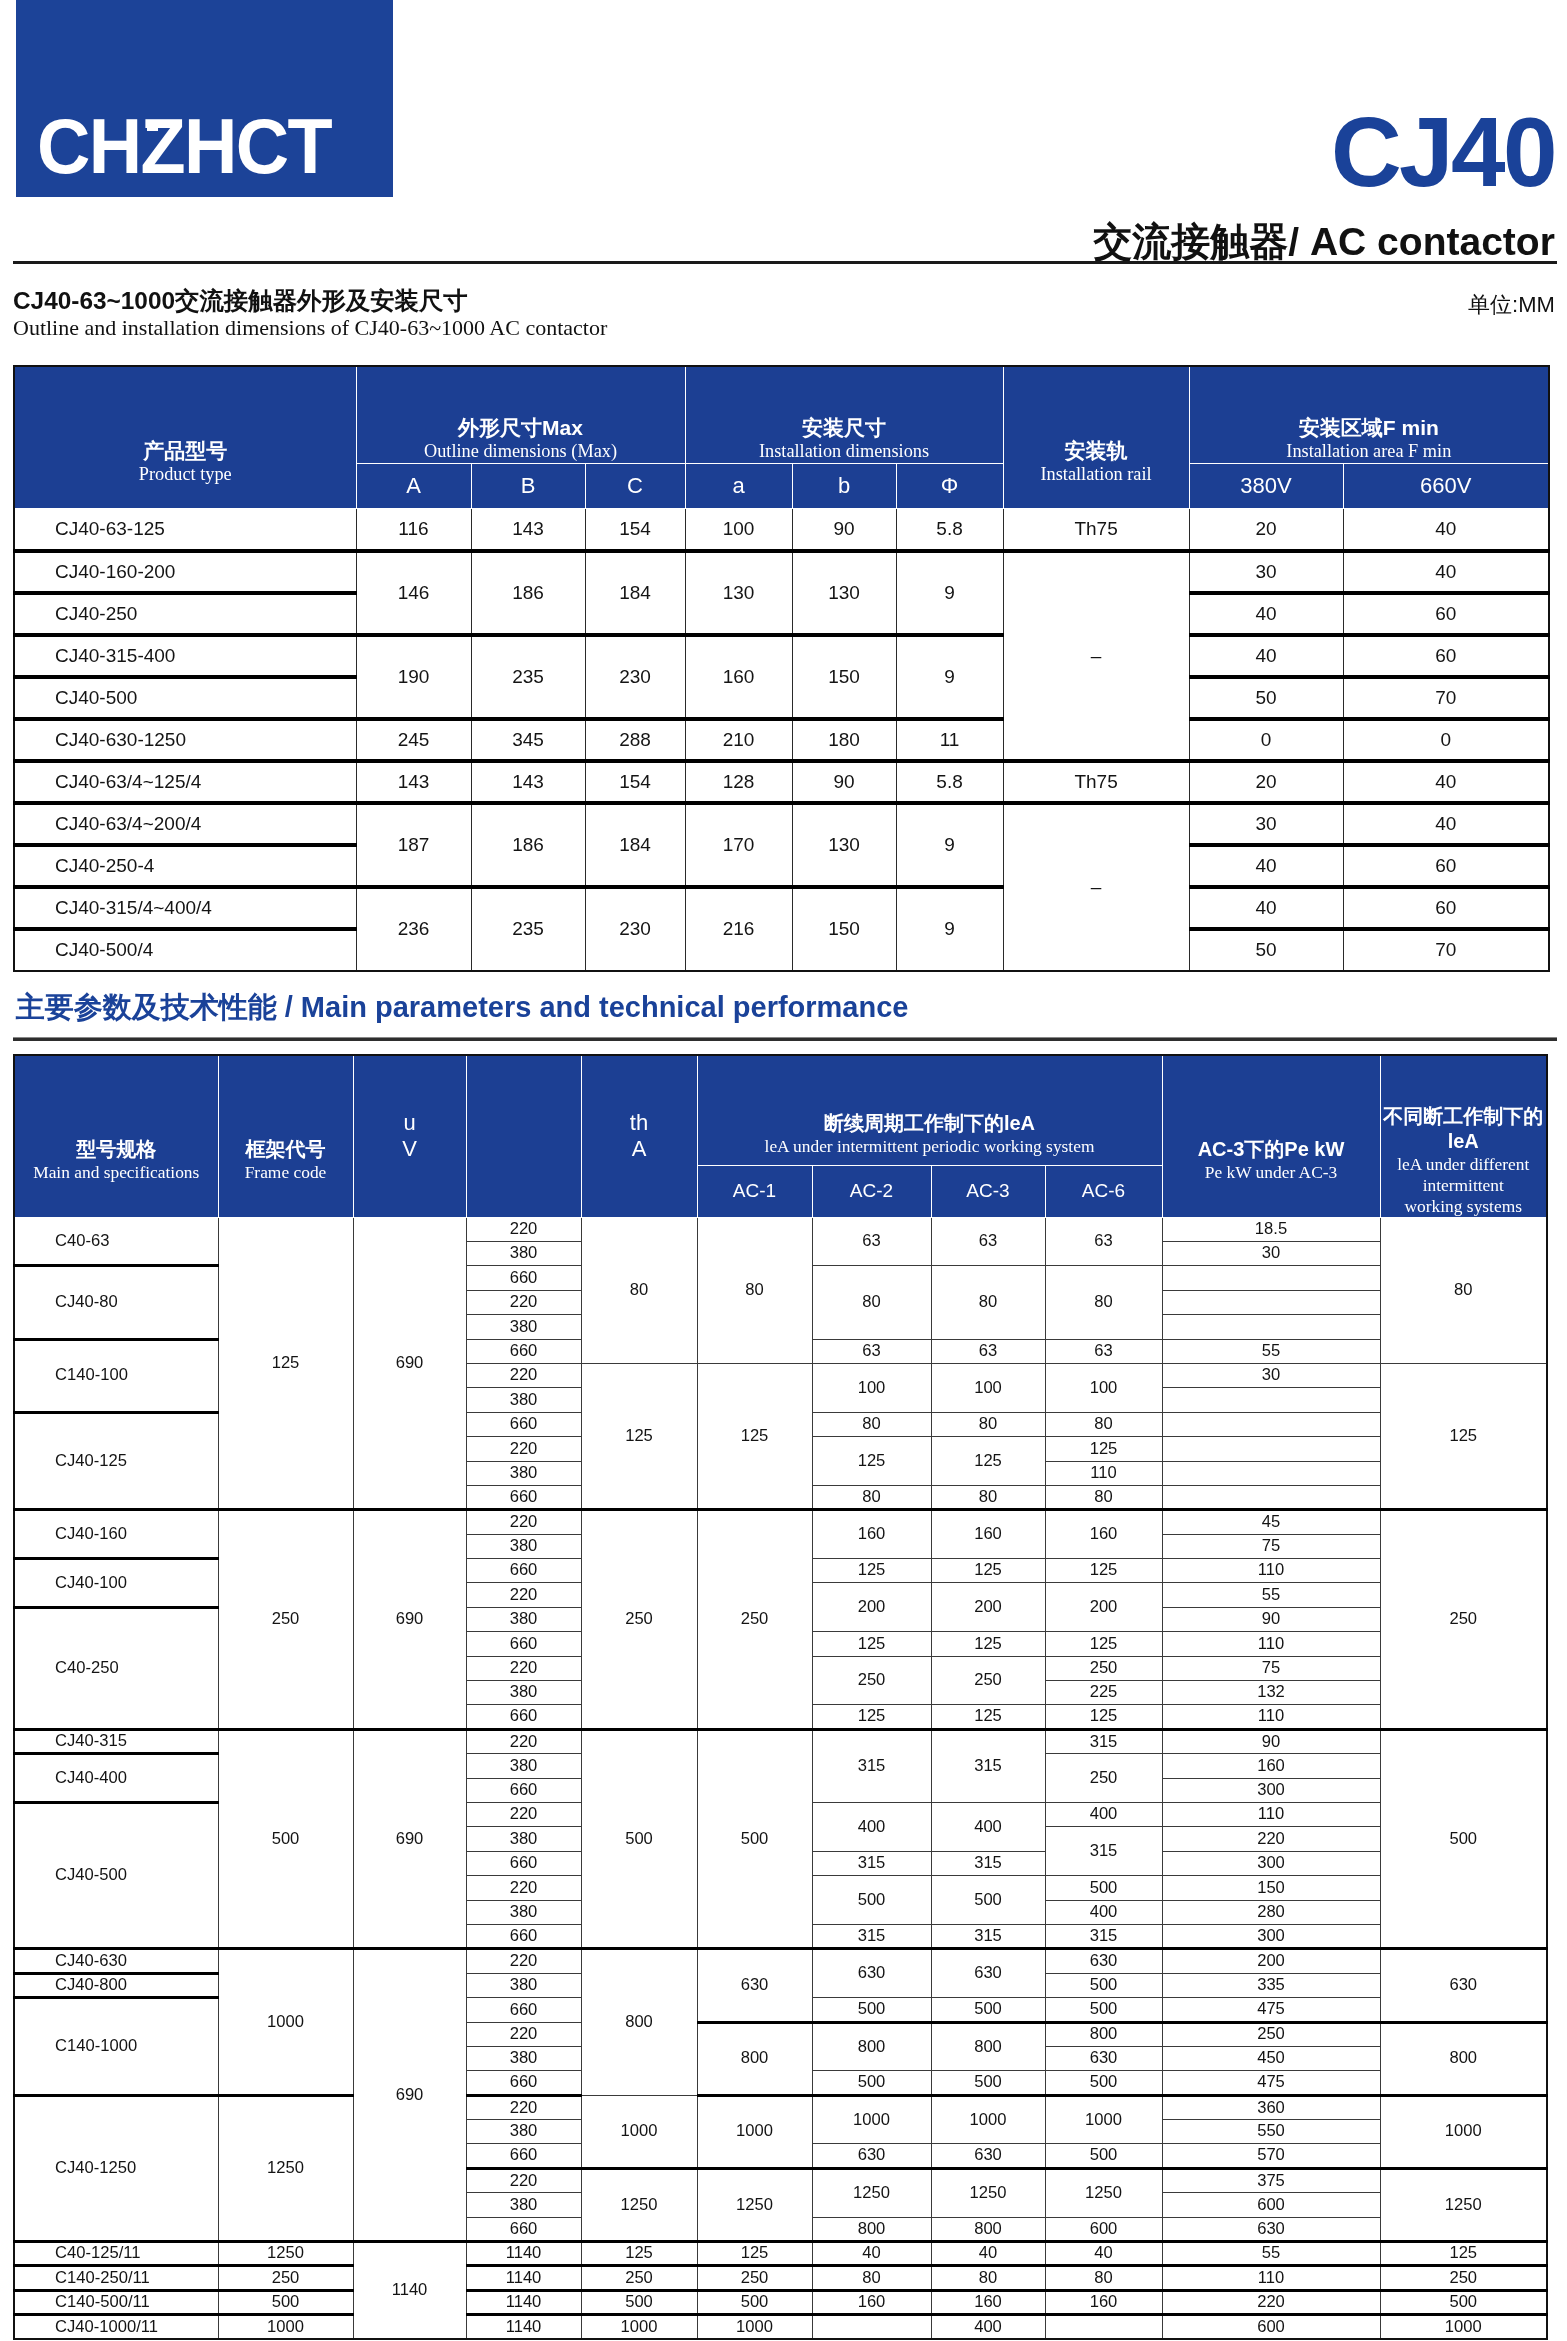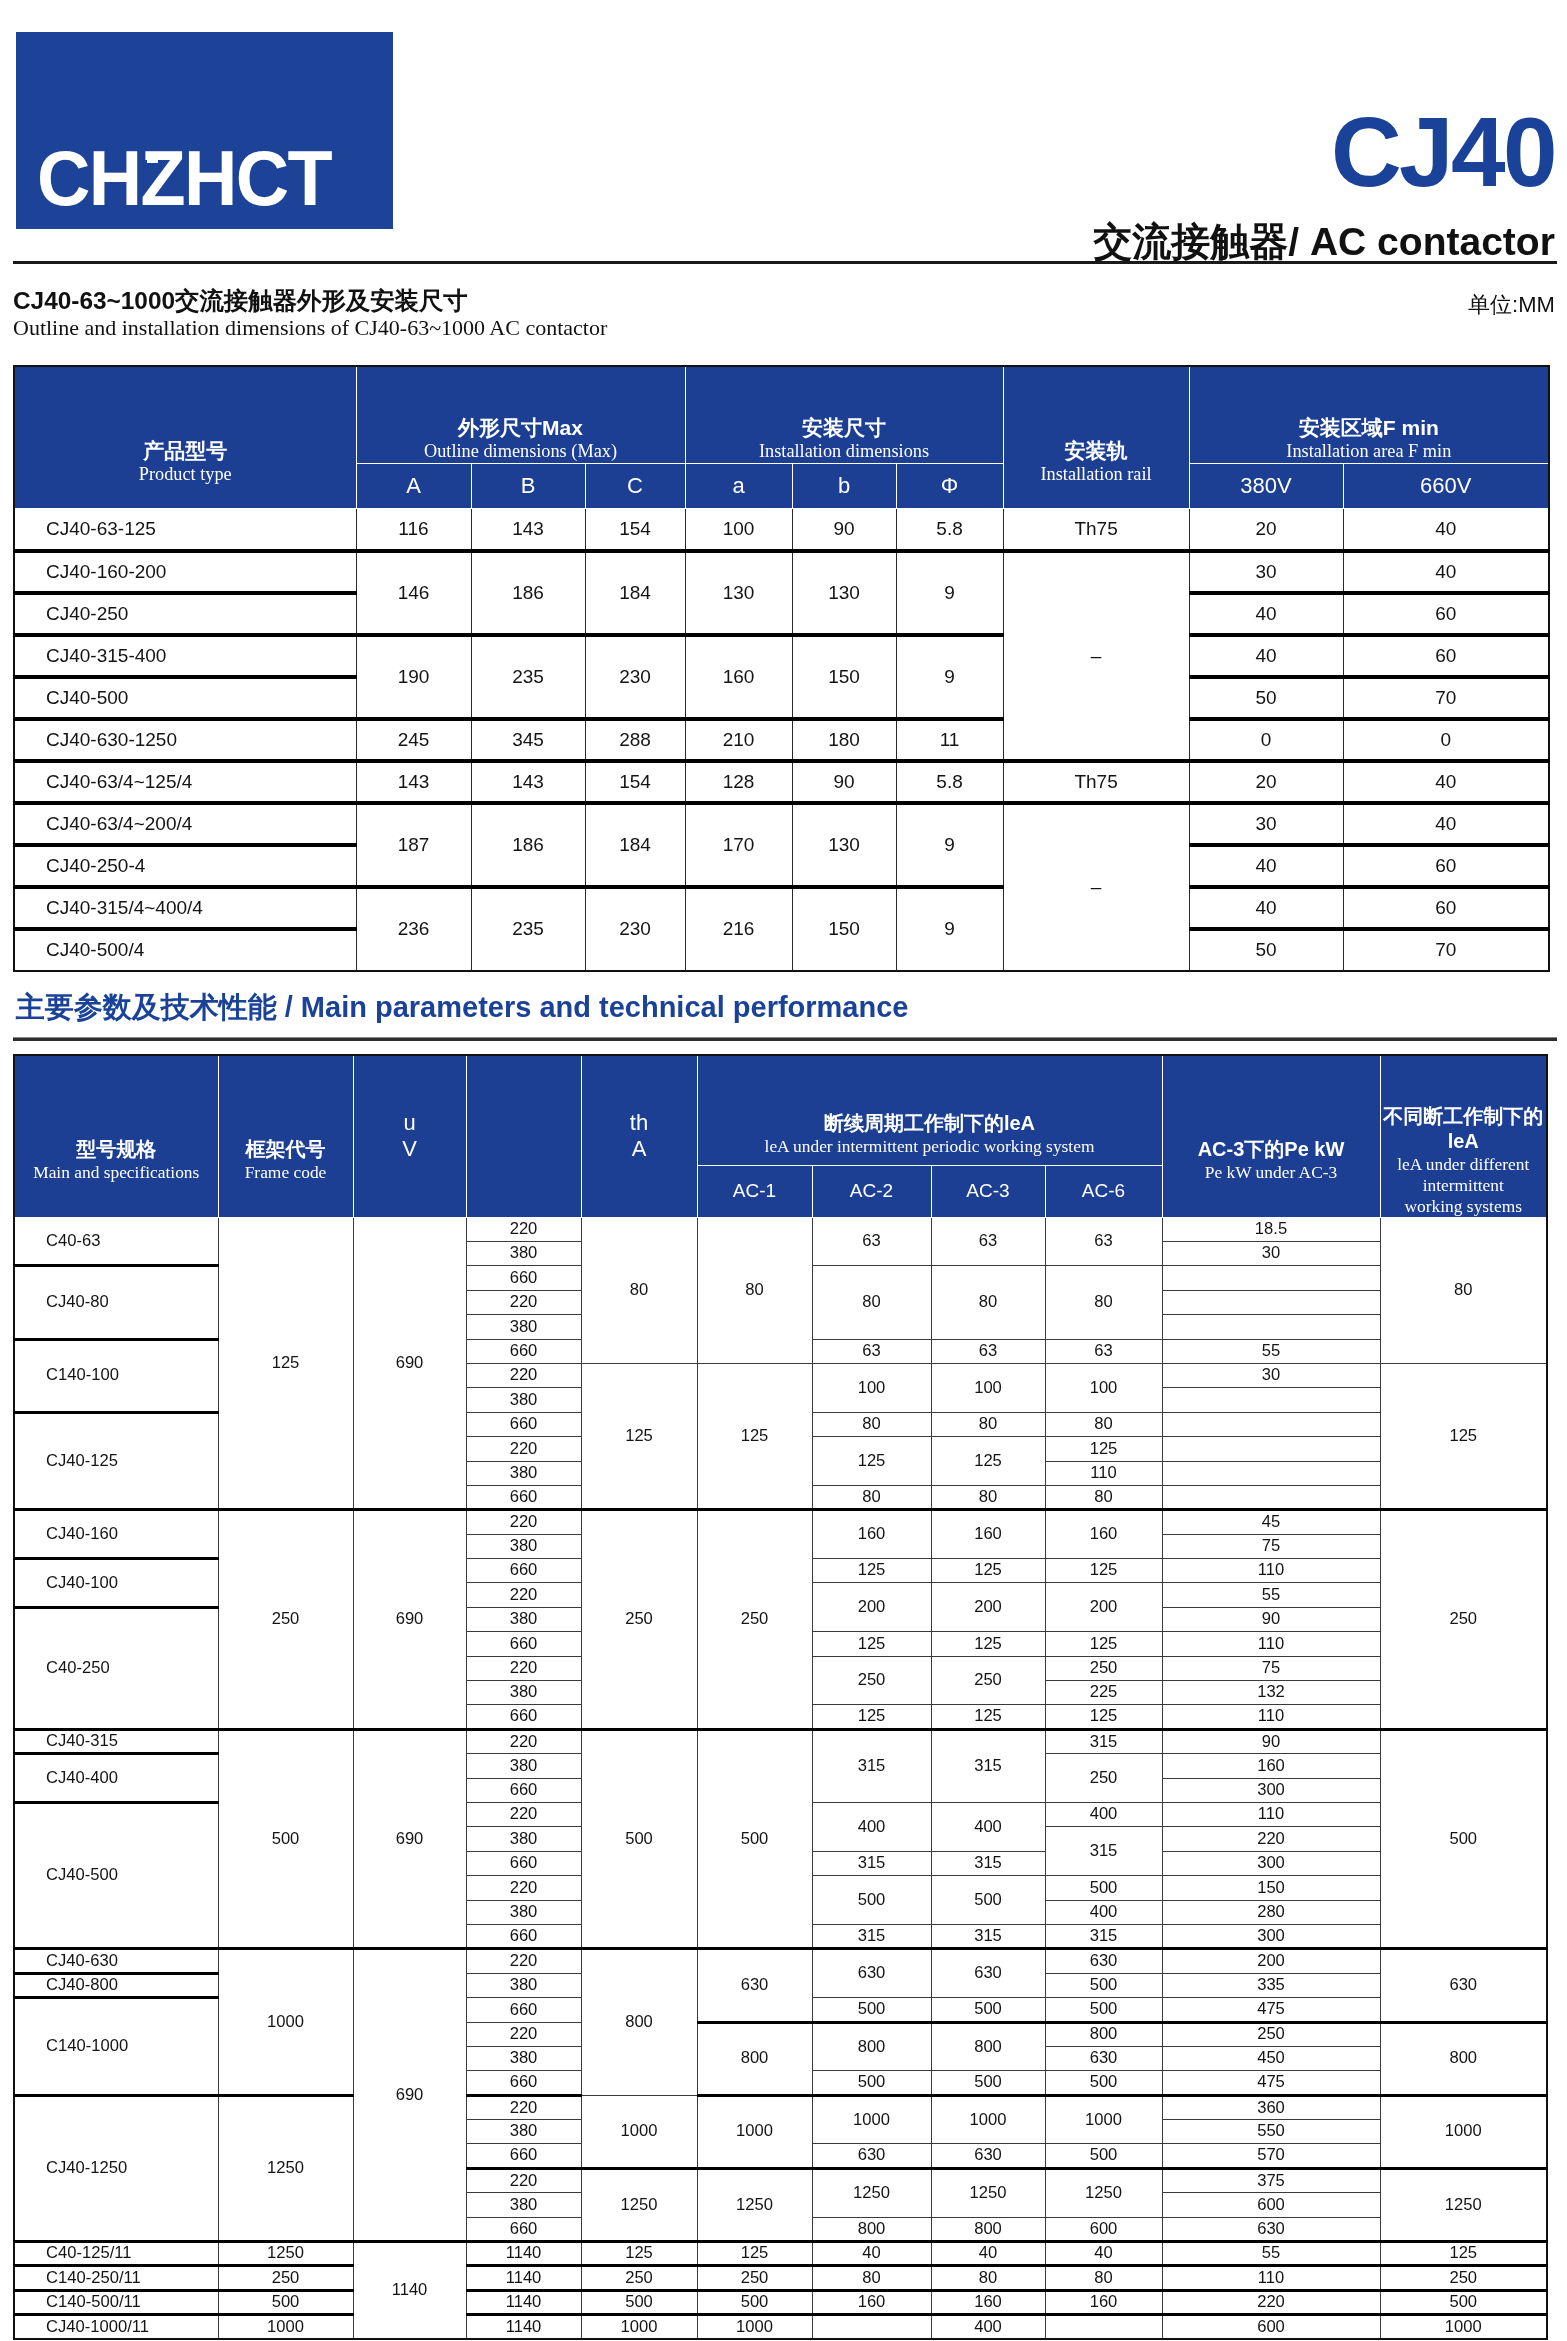--- a/index.html
+++ b/index.html
@@ -1,21 +1,21 @@
 <!DOCTYPE html>
 <html style="font-size:14px"><head>
 <meta charset="utf-8">
 <style>
   html,body{margin:0;padding:0;background:#fff;}
   .page{position:relative;width:1567px;height:2342px;background:#fff;overflow:hidden;
         font-family:"Liberation Sans","DejaVu Sans",sans-serif;color:#141414;}
   .serif{font-family:"Liberation Serif","DejaVu Serif",serif;}
 
   
-  .logo-box{position:absolute;left:15.7px;top:0;width:377px;height:197px;background:#1c4398;margin-top:32px;}
+  .logo-box{position:absolute;left:15.7px;top:0;width:377px;height:197px;background:#1c4398;}
   .logo-text{position:absolute;left:21px;bottom:12.2px;font-size:77px;font-weight:bold;color:#fff;
              letter-spacing:-1.7px;line-height:1;white-space:nowrap;transform:scaleX(.96);transform-origin:left;}
   .logo-dot{position:absolute;left:131px;top:120px;width:11.3px;height:11.3px;background:#fff;}
   .big-code{position:absolute;right:12.2px;top:103px;font-size:98px;font-weight:bold;color:#1a4299;
             letter-spacing:-2.6px;line-height:1;}
   .subtitle{position:absolute;right:12.2px;top:221px;font-size:39px;font-weight:bold;color:#111;line-height:1.1;}
   .rule1{position:absolute;left:13px;top:261px;width:1544px;height:2.6px;background:#1a1a1a;}
 
   
   .s1-zh{position:absolute;left:13px;top:285px;font-size:24.4px;font-weight:bold;color:#111;}
@@ -23,21 +23,21 @@
   .unit{position:absolute;right:12.2px;top:290px;font-size:22px;color:#111;}
 
   
   table{border-collapse:collapse;table-layout:fixed;position:absolute;left:13px;border:2.6px solid #111;}
   td{padding:0;text-align:center;vertical-align:middle;}
   thead td{background:#1c3f93;color:#fff;border:1.7px solid #fff;}
   tbody tr:first-child td{border-top:2.6px solid #111;}
   .hz{font-size:21px;font-weight:bold;line-height:1.25;margin-top:48px;}
   .he{font-family:"Liberation Serif","DejaVu Serif",serif;font-size:18.3px;line-height:1.2;font-weight:normal;}
   .sub{font-size:22px;}
-  td.type{text-align:left;padding-left:31px;}
+  td.type{text-align:left;padding-left:40px;}
 
   
   #t1{top:365px;width:1535px;}
   #t1 thead tr:first-child{height:65px;}
   #t1 thead tr:last-child{height:45px;}
   #t1 tbody tr{height:42px;}
   #t1 tbody td{border:1.7px solid #2a2a2a;font-size:19px;}
   #t1 tbody td.hb{border-bottom:4.4px solid #000;}
 
   

